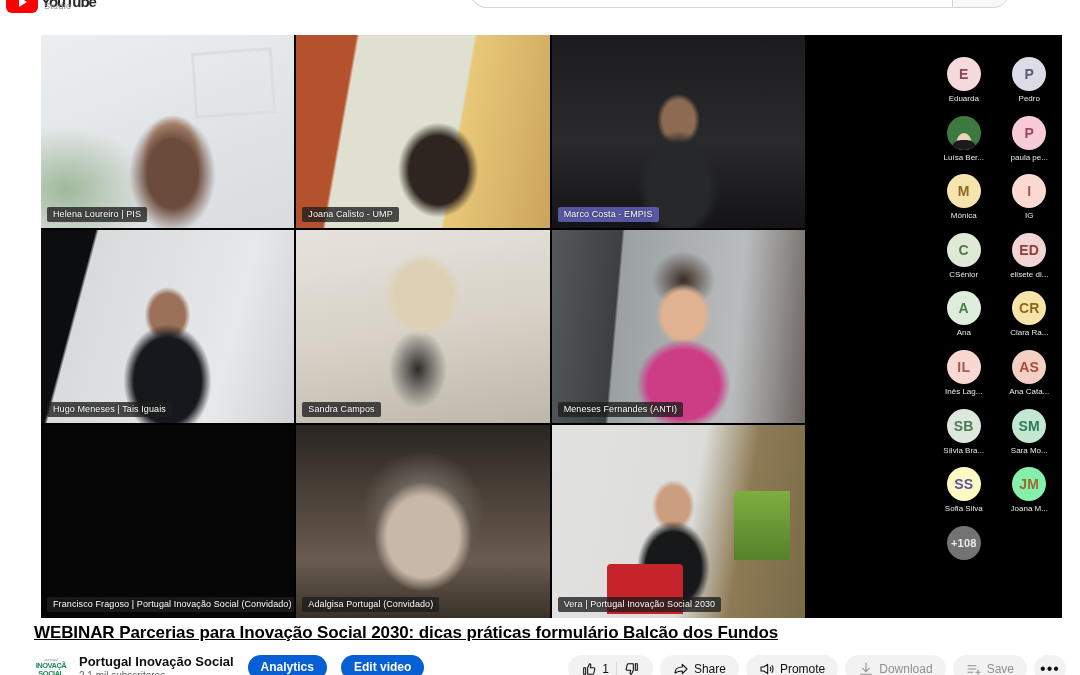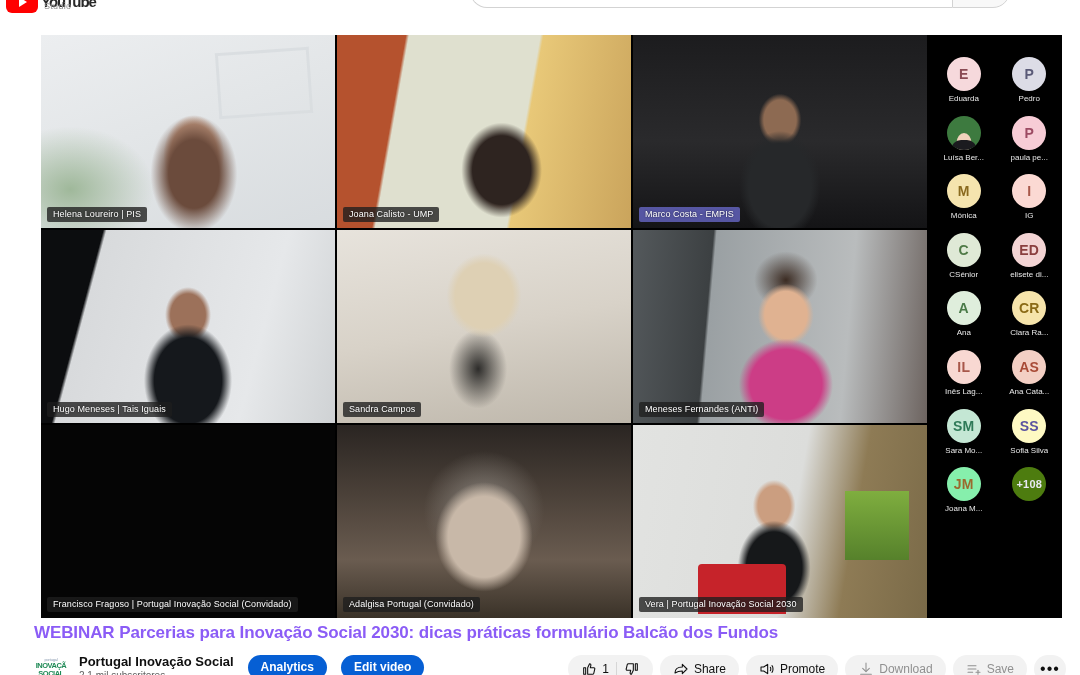--- a/index.html
+++ b/index.html
@@ -61,21 +61,21 @@
 
   
   .player {
     position: absolute; left: 41px; top: 35px;
     width: 1021px; height: 583px;
     background: #000000;
     overflow: hidden;
   }
   .video-grid {
     position: absolute; left: 0; top: 0;
-    width: 886px; height: 583px;
+    width: 764px; height: 583px;
     display: grid;
     grid-template-columns: repeat(3, 1fr);
     grid-template-rows: repeat(3, 1fr);
     gap: 2px;
     background: #000;
   }
   .tile {
     position: relative; overflow: hidden; background: #000;
   }
   .tile-scene { position: absolute; inset: 0; }
@@ -204,23 +204,24 @@
     margin-top: 3px; font-size: 8px; color: #e8e8e8;
     max-width: 62px; overflow: hidden; white-space: nowrap;
     text-overflow: ellipsis;
   }
 
   
   .meta {
     position: absolute; left: 34px; top: 622px; width: 1030px;
   }
   .video-title {
-    font-size: 17px; font-weight: bold; color: #8b5cf6;
+    font-size: 17px; font-weight: bold; color: #000000;
     letter-spacing: -.1px; line-height: 22px;
     white-space: nowrap;
+    text-decoration: underline;
   }
   .meta-row {
     margin-top: 6px; display: flex; align-items: center;
   }
   .channel-logo {
     width: 34px; height: 34px; border-radius: 50%;
     background: #ffffff; display: flex; flex-direction: column;
     align-items: center; justify-content: center; overflow: hidden;
     flex: 0 0 auto;
   }
@@ -382,39 +383,45 @@
         </div>
         <div class="p-name">Inês Lag...</div>
       </div>
       <div class="participant">
         <div class="avatar" style="background: rgb(243, 207, 196); color: rgb(168, 74, 54);">
           <span>AS</span>
         </div>
         <div class="p-name">Ana Cata...</div>
       </div>
       <div class="participant">
+        <div class="avatar" style="background: rgb(221, 232, 220); color: rgb(79, 122, 88);">
+          <span>SB</span>
+        </div>
+        <div class="p-name">Sílvia Bra...</div>
+      </div>
+      <div class="participant">
         <div class="avatar" style="background: rgb(196, 231, 212); color: rgb(47, 122, 88);">
           <span>SM</span>
         </div>
         <div class="p-name">Sara Mo...</div>
       </div>
       <div class="participant">
         <div class="avatar" style="background: #fef9c3; color: rgb(90, 82, 160);">
           <span>SS</span>
         </div>
         <div class="p-name">Sofia Silva</div>
       </div>
       <div class="participant">
         <div class="avatar" style="background: #86efac; color: rgb(154, 106, 46);">
           <span>JM</span>
         </div>
         <div class="p-name">Joana M...</div>
       </div>
       <div class="participant">
-        <div class="avatar more" style="background: #4d7c0f; color: rgb(232, 233, 242);">
+        <div class="avatar more" style="background: #737373; color: rgb(232, 233, 242);">
           <span>+108</span>
         </div>
         <div class="p-name"></div>
       </div>
     </div>
 </div>
 
 <div class="meta">
   <div class="video-title">WEBINAR Parcerias para Inovação Social 2030: dicas práticas formulário Balcão dos Fundos</div>
 

